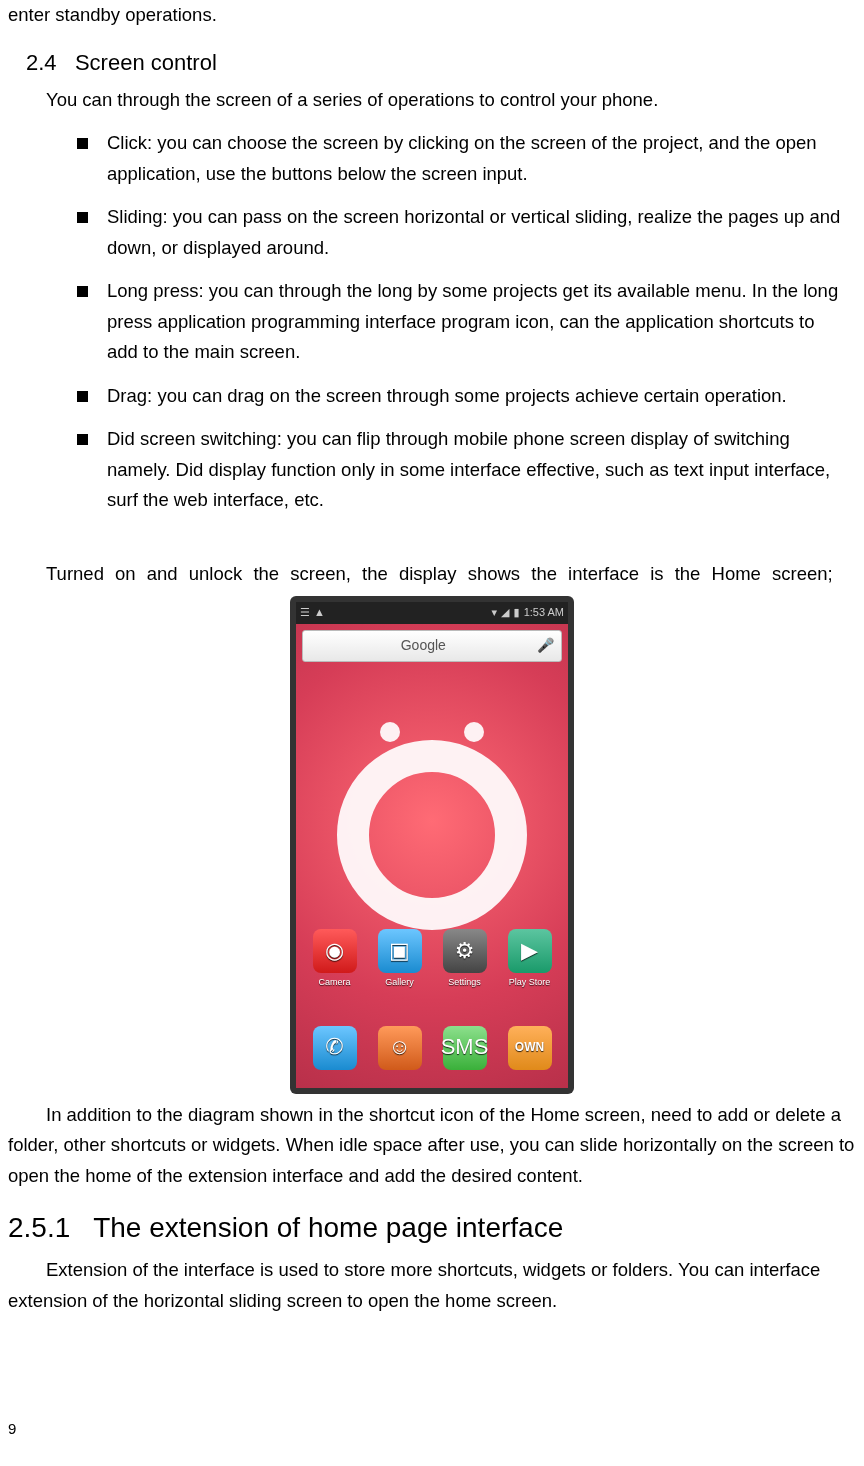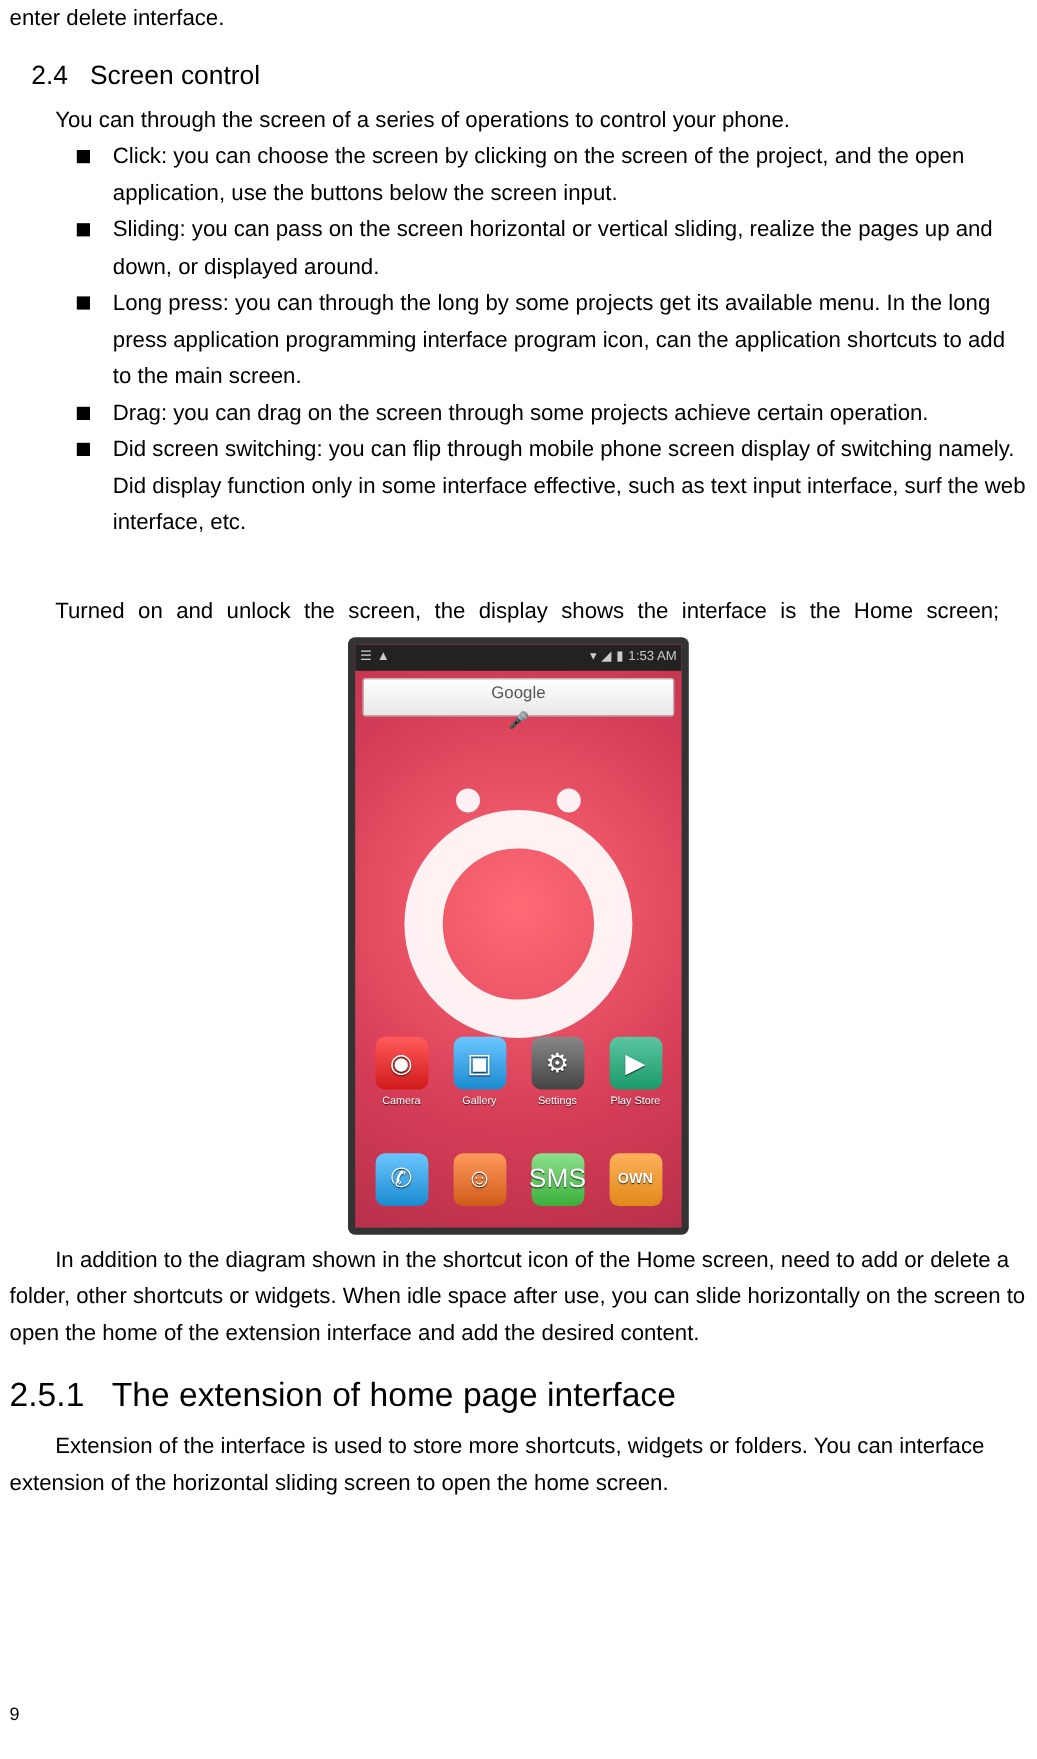--- a/index.html
+++ b/index.html
@@ -24,21 +24,21 @@
     margin: 14px 0 4px 0;
   }
   ul.sq {
     list-style: none;
     margin: 0;
     padding: 0 0 0 56px;
   }
   ul.sq li {
     position: relative;
     padding-left: 30px;
-    margin: 0;
+    margin: 13px;
   }
   ul.sq li::before {
     content: "";
     position: absolute;
     left: 0;
     top: 10px;
     width: 11px;
     height: 11px;
     background: #000;
   }
@@ -81,21 +81,20 @@
     margin: 6px;
     height: 30px;
     background: linear-gradient(#fff, #e8e8e8);
     border-radius: 3px;
     display: flex;
     align-items: center;
     padding: 0 6px;
     font-size: 14px;
     color: #888;
     border: 1px solid #bbb;
-    flex-direction: column;
   }
   .gsearch .glogo { color: #555; font-weight: 500; flex: 1; }
   .ring {
     position: absolute;
     left: 50%;
     top: 48%;
     transform: translate(-50%, -50%);
     width: 190px;
     height: 190px;
     border: 32px solid rgba(255,255,255,0.92);
@@ -149,21 +148,21 @@
     left: 0;
     bottom: 8px;
     font-size: 15px;
   }
   .pagewrap { position: relative; min-height: 1450px; }
 </style>
 </head>
 <body>
 <div class="pagewrap">
 
-<p class="plain">enter delete interface.</p>
+<p class="plain">enter standby operations.</p>
 
 <h2 class="heading1">
   <span>2.4</span>&nbsp;&nbsp;
   <span>Screen control</span>
 </h2>
 <p class="plain indent1">You can through the screen of a series of operations to control your phone.</p>
 <ul class="sq">
   <li>Click: you can choose the screen by clicking on the screen of the project, and the open application, use the buttons below the screen input.</li>
   <li>Sliding: you can pass on the screen horizontal or vertical sliding, realize the pages up and down, or displayed around.</li>
   <li>Long press: you can through the long by some projects get its available menu. In the long press application programming interface program icon, can the application shortcuts to add to the main screen.</li>

